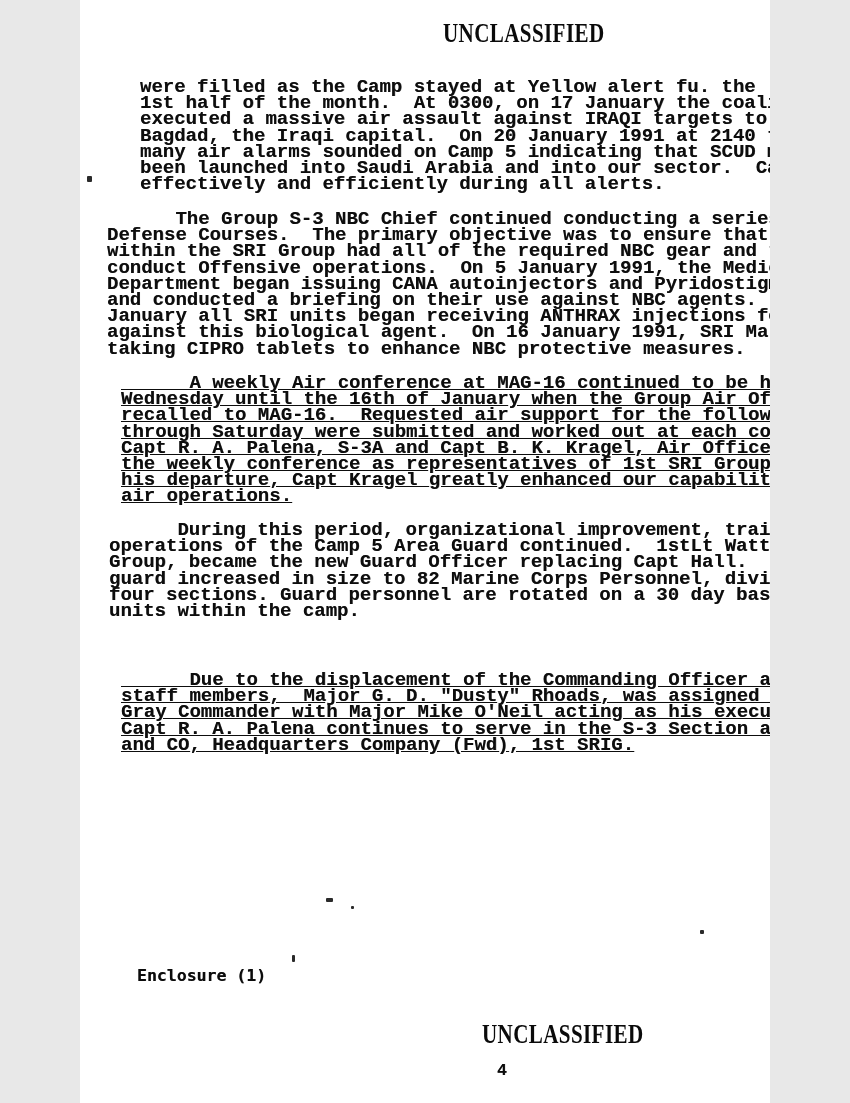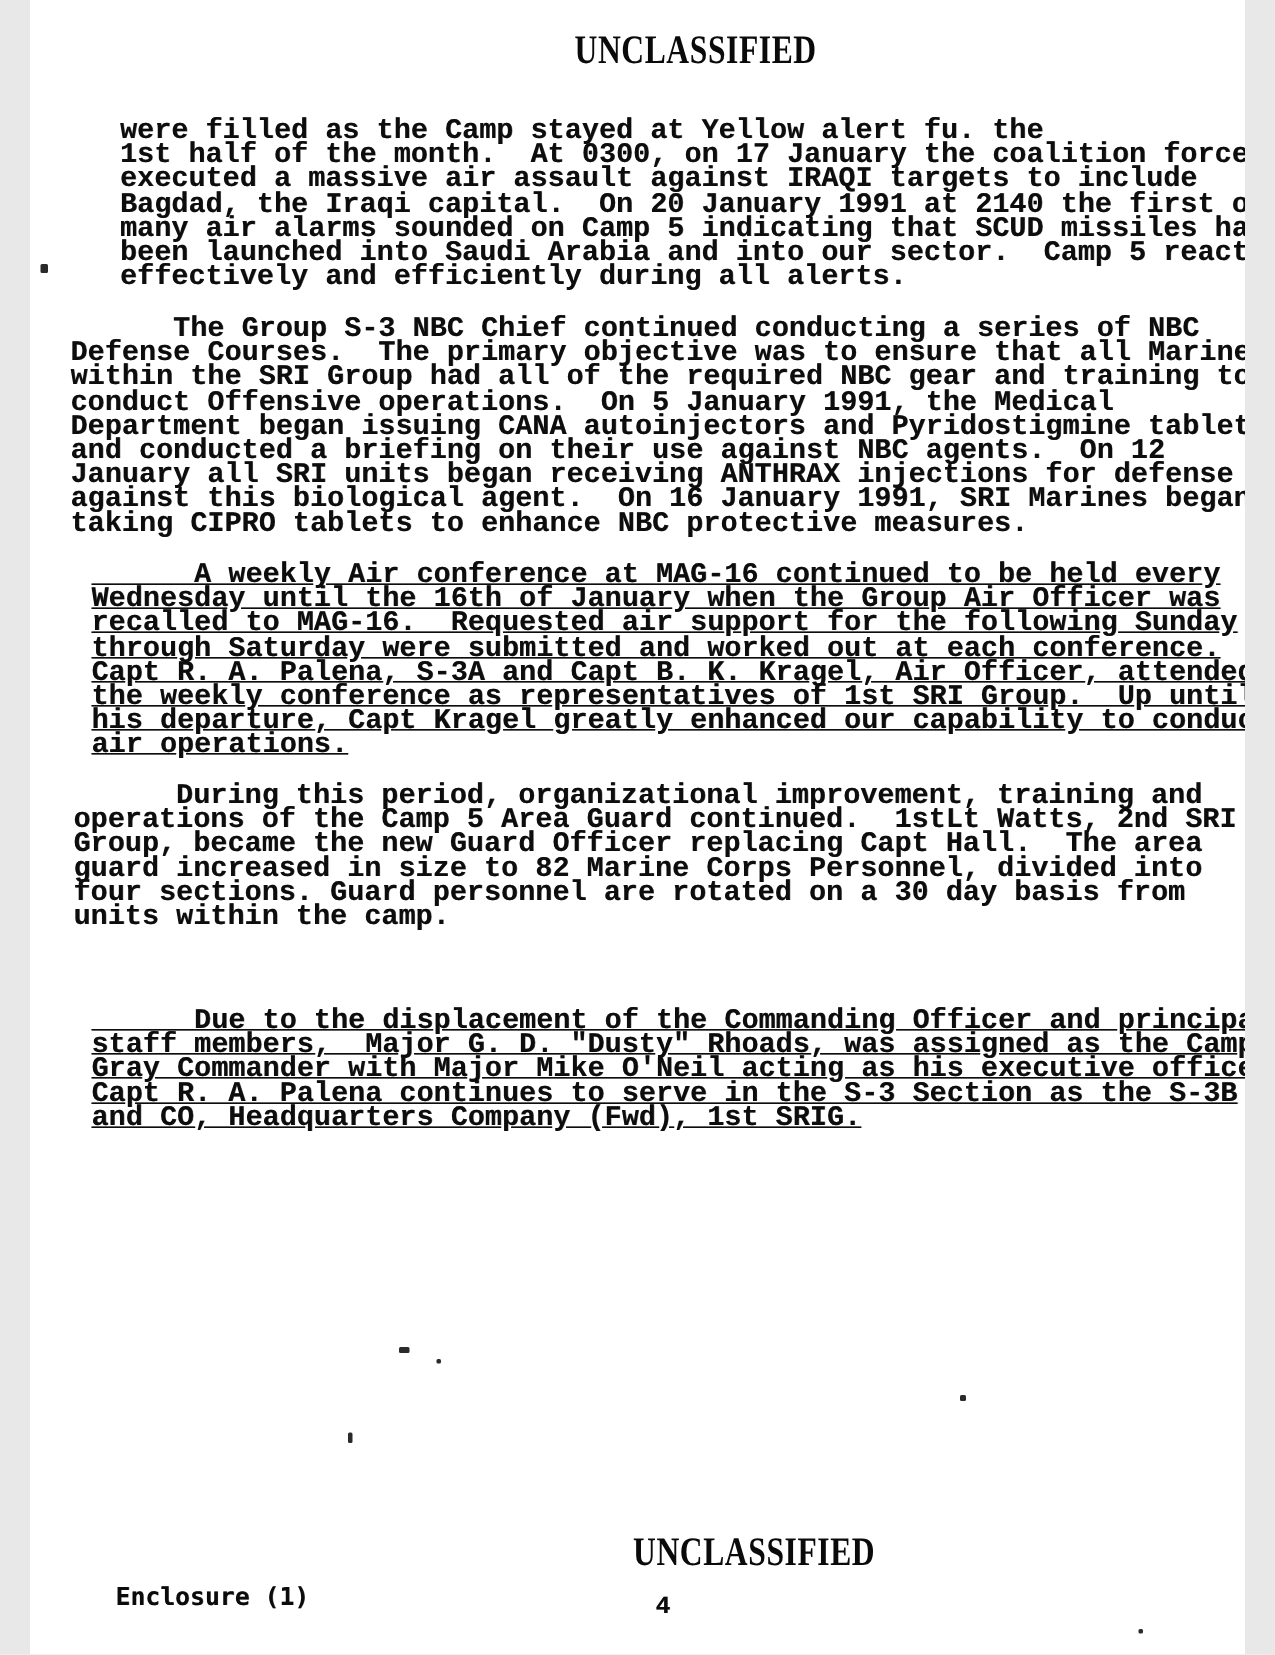--- a/index.html
+++ b/index.html
@@ -2,21 +2,21 @@
 <html><head>
 <meta charset="utf-8">
 <style>
   html, body {
     margin: 0;
     padding: 0;
     background: #e8e8e8;
   }
   .page {
     position: relative;
-    width: 810px;
+    width: 690px;
     height: 1103px;
     margin: 0 auto;
     background: #ffffff;
     overflow: hidden;
     font-family: "Liberation Mono", "DejaVu Sans Mono", monospace;
     color: #0b0b0b;
   }
   .classification {
     position: absolute;
     font-family: "Liberation Serif", "DejaVu Serif", serif;
@@ -43,21 +43,21 @@
     text-shadow: 0.3px 0 0 rgba(0,0,0,0.55);
   }
   #para-1 { left: 60px; top: 79px; }
   #para-2 { left: 27px; top: 211px; }
   #para-3 { left: 41px; top: 375px; text-decoration: underline; }
   #para-4 { left: 29px; top: 522px; }
   #para-5 { left: 41px; top: 672px; text-decoration: underline; }
   .enclosure {
     position: absolute;
     left: 57px;
-    top: 1057px;
+    top: 968px;
     margin: 0;
     font-weight: bold;
     font-size: 16.5px;
     line-height: 16.2px;
     white-space: pre;
     text-shadow: 0.3px 0 0 rgba(0,0,0,0.55);
   }
   .page-number {
     position: absolute;
     left: 417px;

